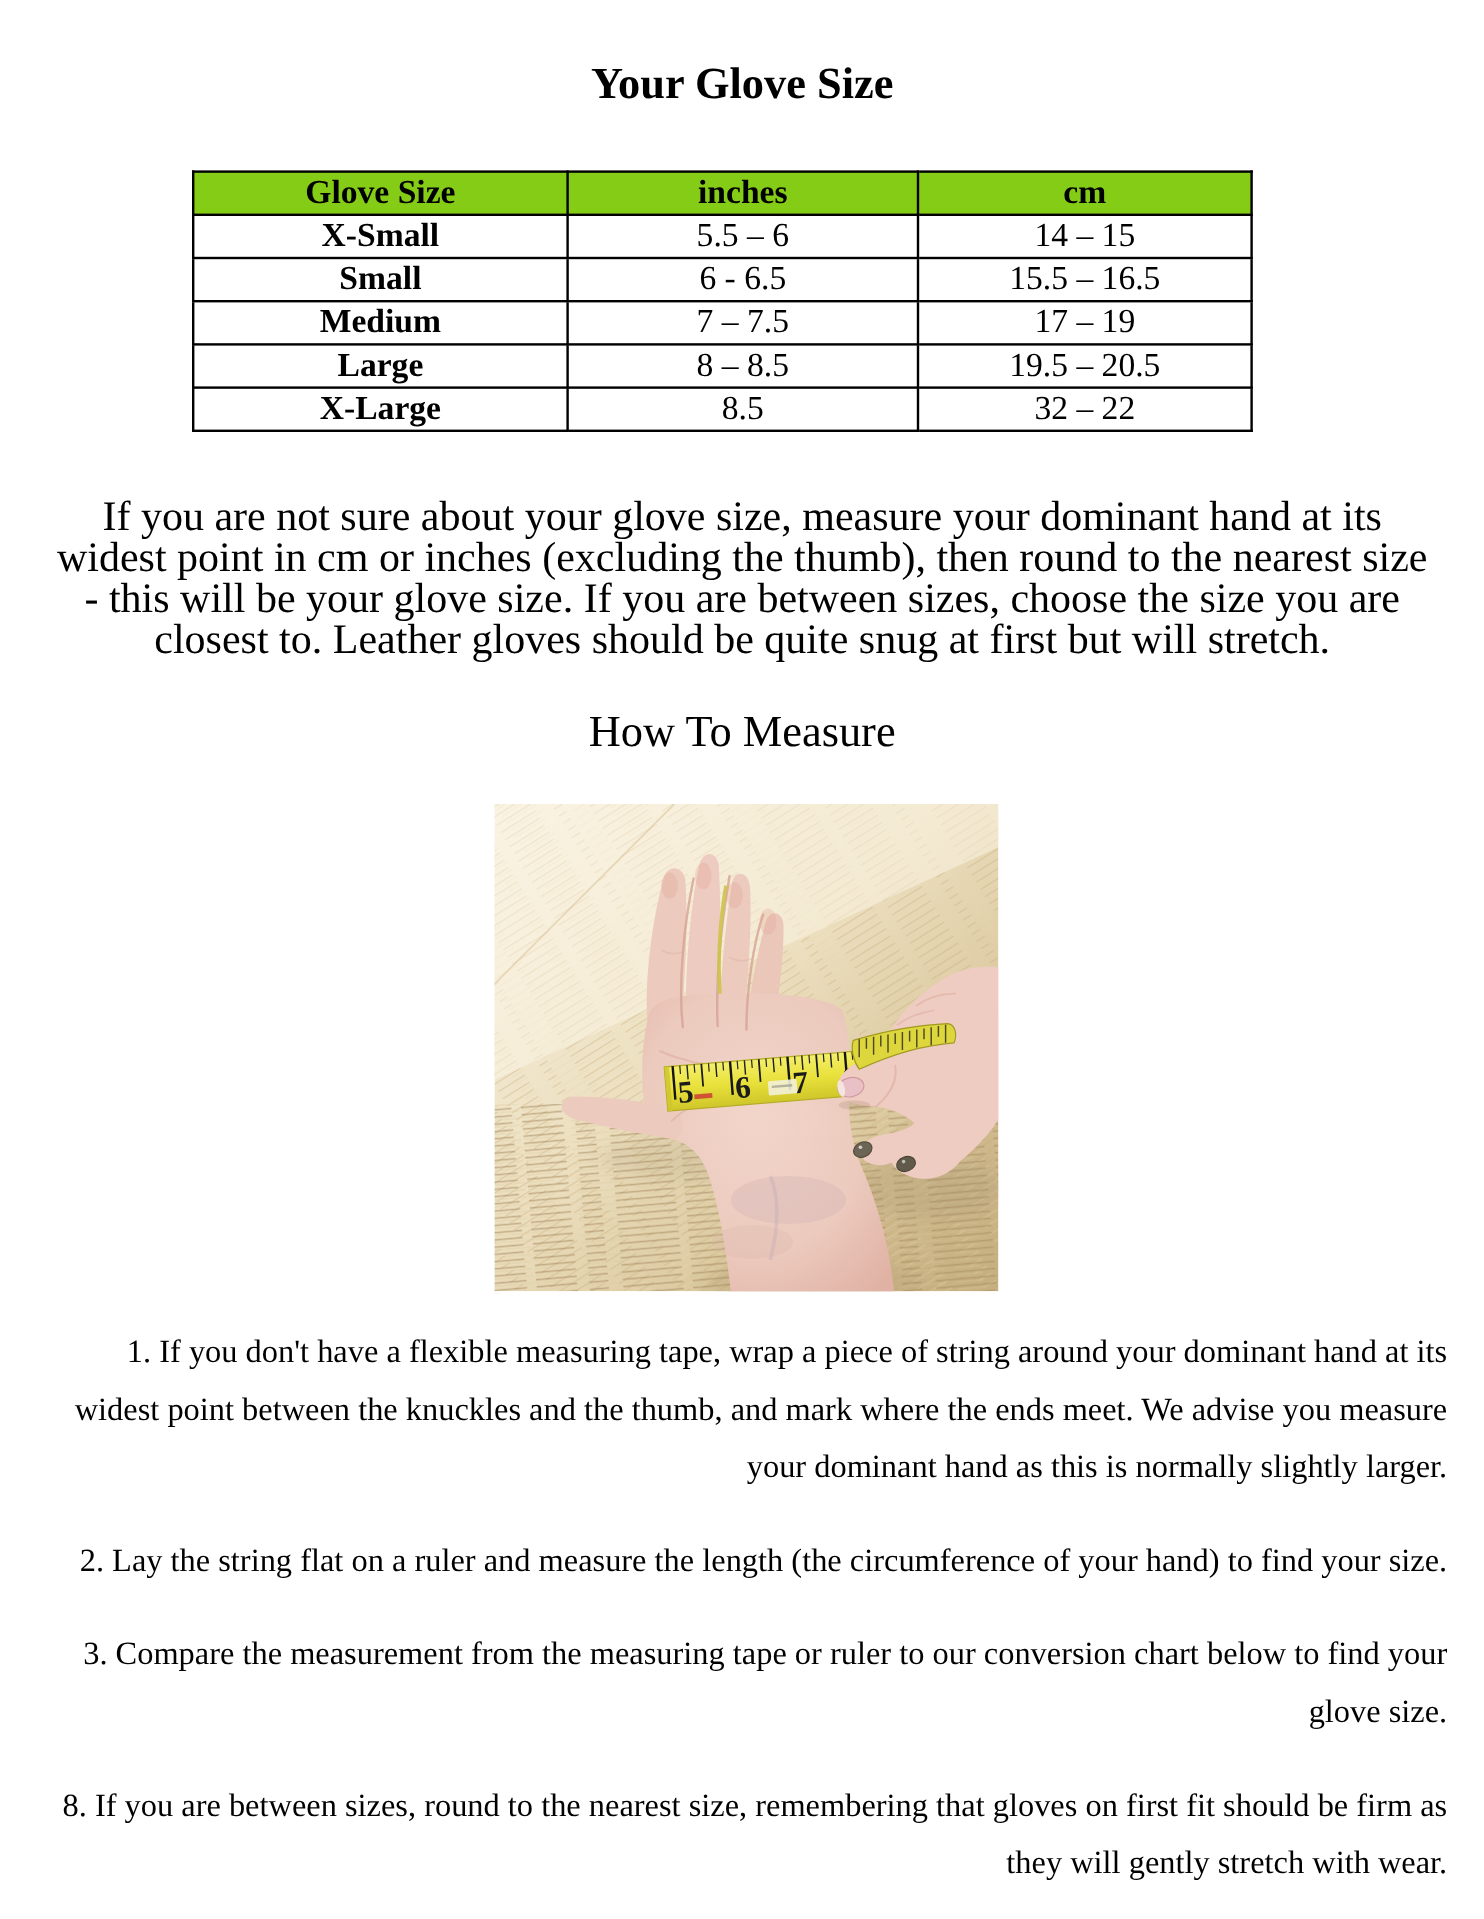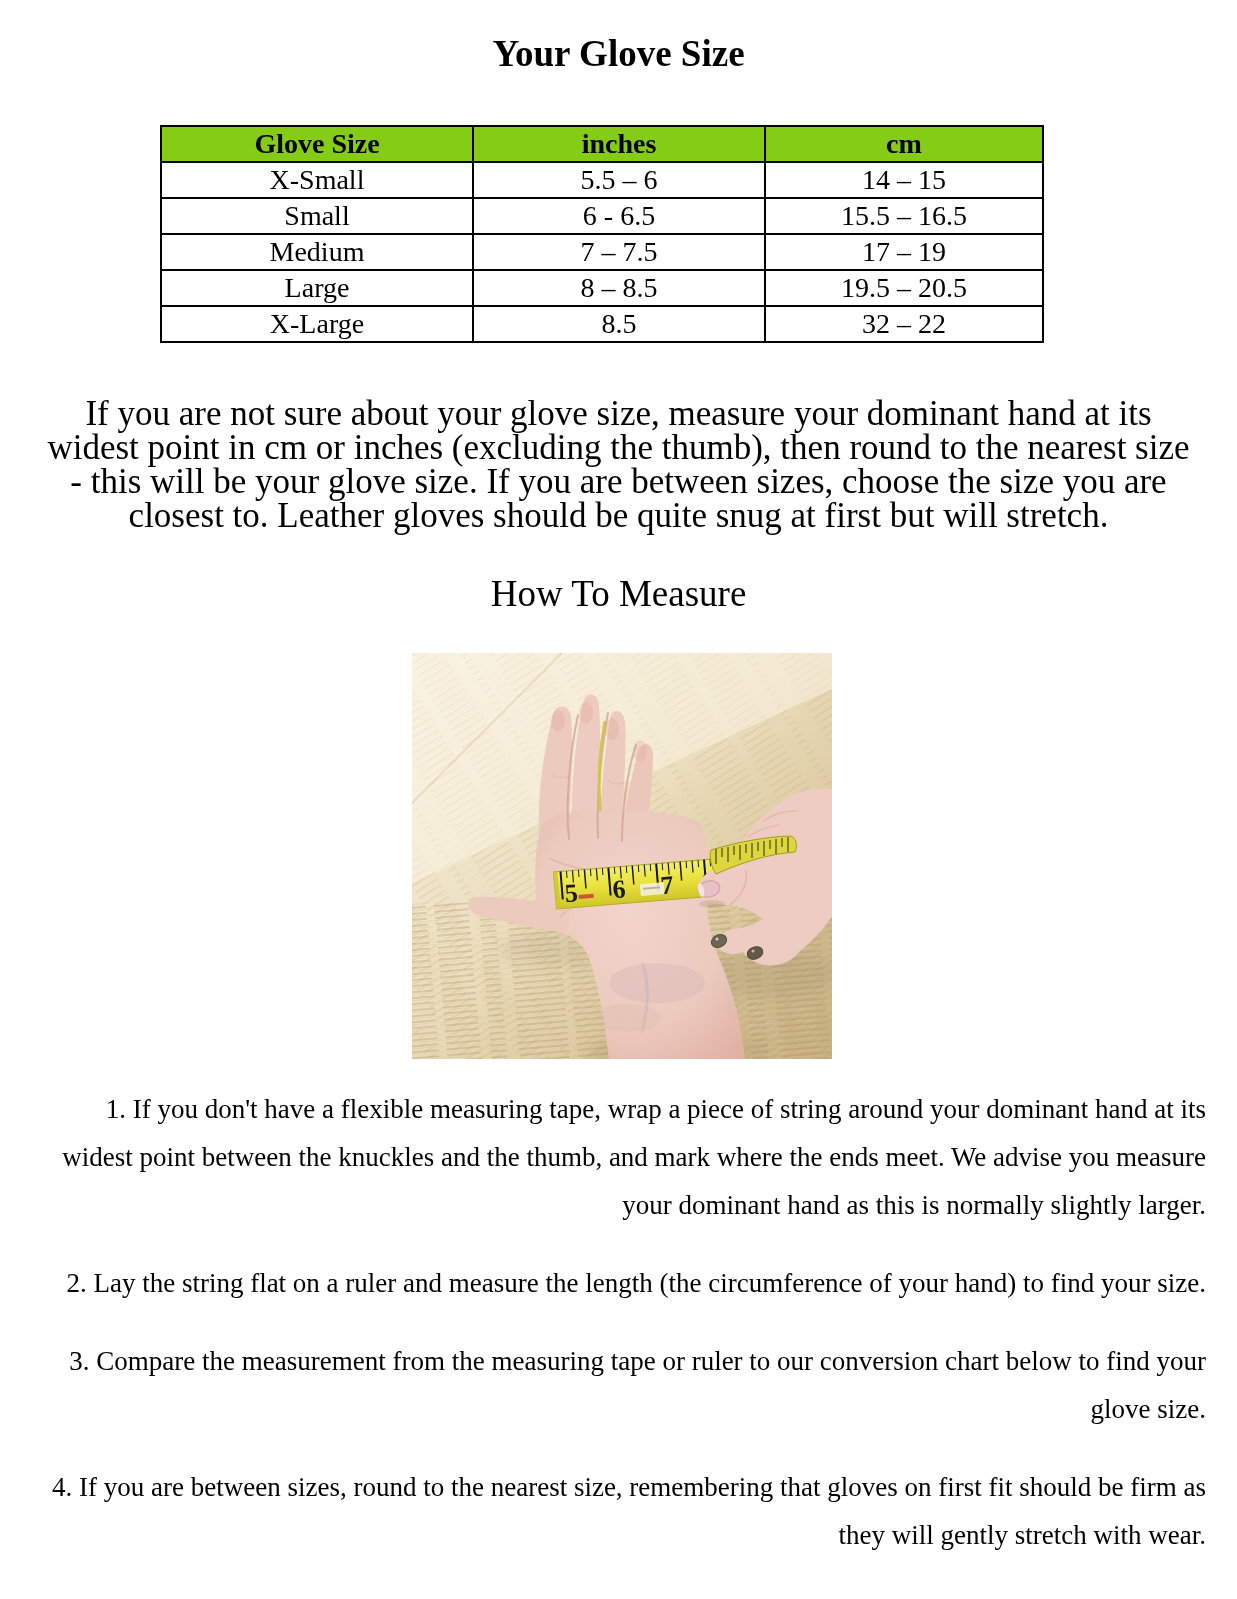--- a/index.html
+++ b/index.html
@@ -5,42 +5,42 @@
 <style>
   html,body { margin:0; padding:0; background:#ffffff; }
   .page {
     position:relative;
     width:1237px; height:1599px;
     background:#ffffff;
     color:#000;
     font-family:"Liberation Serif","DejaVu Serif",serif;
     overflow:hidden;
     box-sizing:border-box;
-    padding-top:33px;
+    padding-top:50px;
   }
   h1.doc-title {
     margin:0; text-align:center;
     font-size:37px; line-height:42px; font-weight:700;
   }
   table.size-table {
     border-collapse:collapse;
     margin:50px 0 0 160px;
     border:2px solid #000;
   }
   .size-table th, .size-table td {
     border:2px solid #000;
     text-align:center; vertical-align:middle;
     height:34px; padding:0;
     font-size:28px; line-height:30px;
   }
   .size-table th { background:#84cc16; font-weight:700; }
   .size-table col.c1 { width:312px; }
   .size-table col.c2 { width:292px; }
   .size-table col.c3 { width:278px; }
-  .size-table td.c-size { font-weight:400; }
+  .size-table td.c-size { font-weight:700; }
   p.intro {
     width:1150px; margin:54px auto 0;
     text-align:center;
     font-size:35px; line-height:34px;
   }
   h2.measure-title {
     margin:40px 0 0; text-align:center;
     font-size:37px; line-height:42px; font-weight:400;
   }
   .photo-wrap { width:420px; height:406px; margin:38px 0 0 412px; }
@@ -238,16 +238,16 @@
           <circle cx="341" cy="298" r="1.5" fill="#ffffff" opacity="0.6"></circle>
         </g>
       </g>
     </svg>
   </div>
 
   <div class="instructions">
     <p>1. If you don't have a flexible measuring tape, wrap a piece of string around your dominant hand at its widest point between the knuckles and the thumb, and mark where the ends meet. We advise you measure your dominant hand as this is normally slightly larger.</p>
     <p>2. Lay the string flat on a ruler and measure the length (the circumference of your hand) to find your size.</p>
     <p>3. Compare the measurement from the measuring tape or ruler to our conversion chart below to find your glove size.</p>
-    <p>4. If you are between sizes, round to the nearest size, remembering that gloves on first fit should be firm as they will gently stretch with wear.</p>
+    <p>8. If you are between sizes, round to the nearest size, remembering that gloves on first fit should be firm as they will gently stretch with wear.</p>
   </div>
 
 </div>
 
 </body></html>

